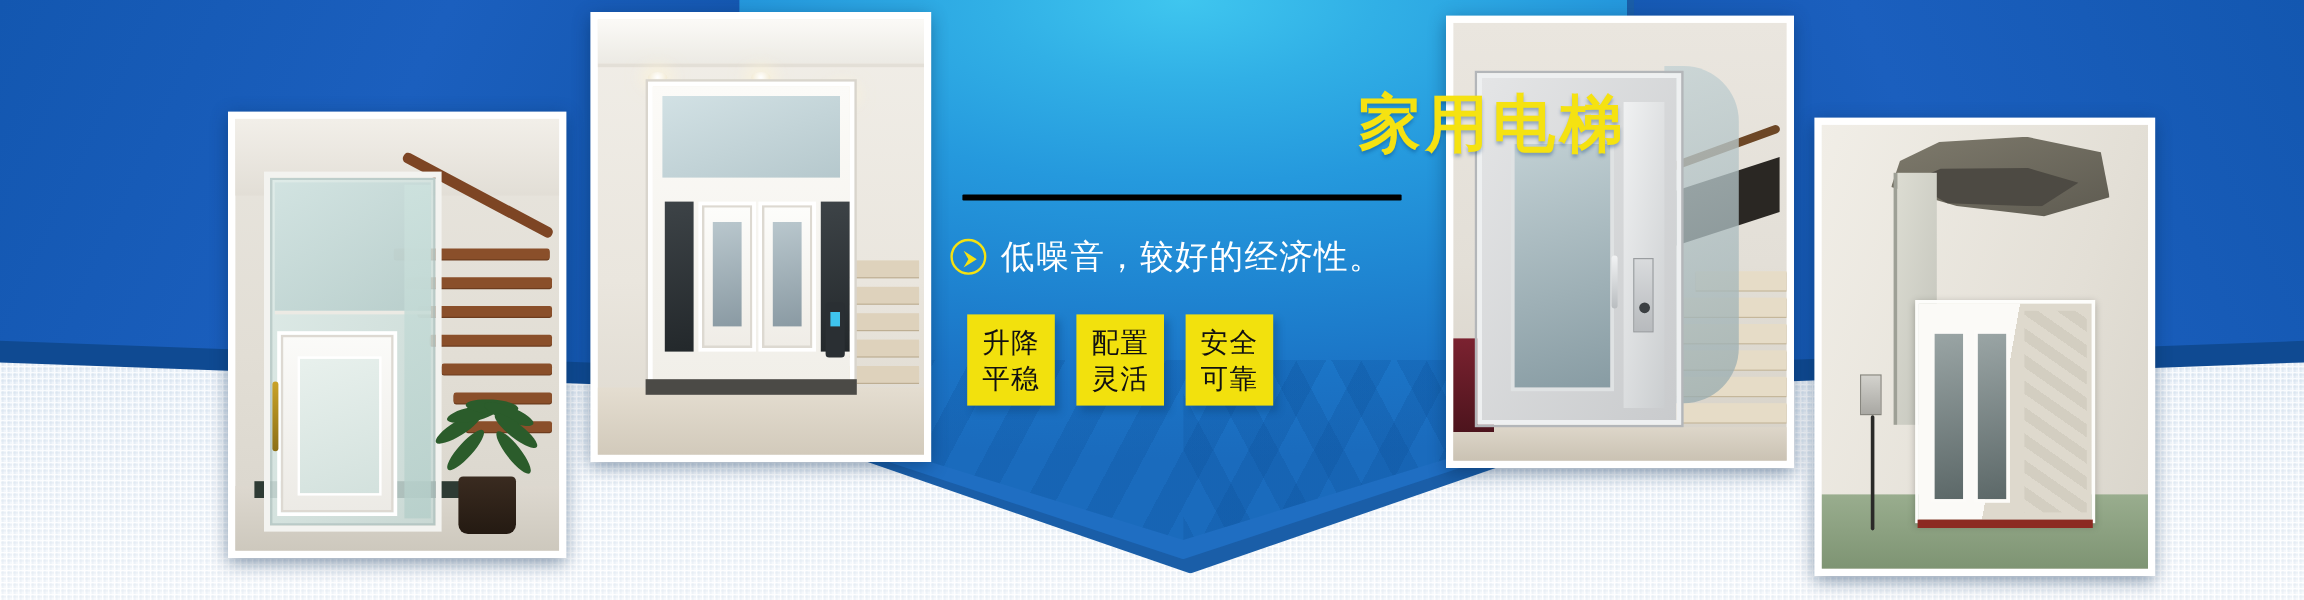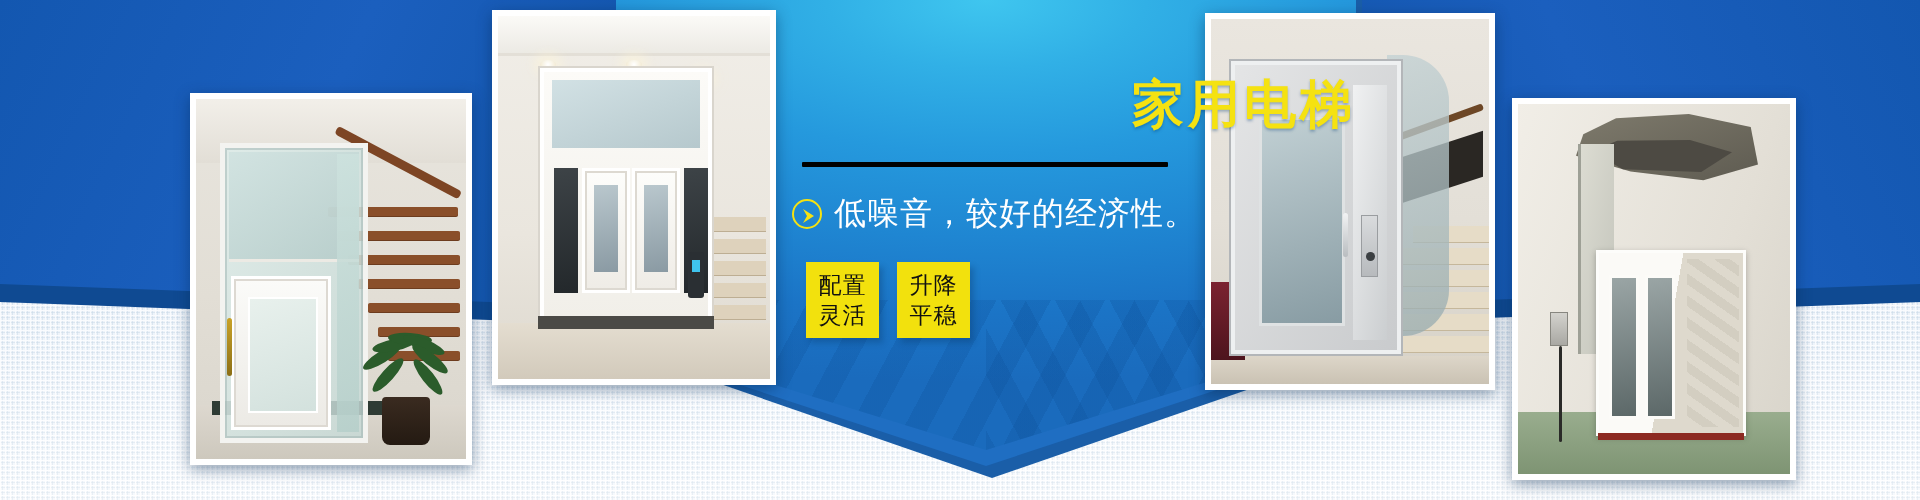--- a/index.html
+++ b/index.html
@@ -131,21 +131,21 @@
     display:flex; align-items:center; gap:12px;
   }
   .arrow-icon{
     width:30px; height:30px; flex:0 0 30px;
     border:2.5px solid #f5e211;
     border-radius:50%;
     position:relative;
   }
   .arrow-icon svg{ position:absolute; left:5px; top:5px; }
   .subtitle-text{
-    font-size:32px;
+    font-size:28px;
     color:#ffffff;
     letter-spacing:1px;
     white-space:nowrap;
   }
   .tags{
     position:absolute; left:190px; top:262px;
     display:flex; gap:18px;
   }
   .tag{
     width:73px; height:76px;
@@ -409,23 +409,27 @@
       <span class="arrow-icon">
         <svg width="20" height="20" viewBox="0 0 20 20" aria-hidden="true">
           <path d="M4 3 L15 10 L4 17 L8 10 Z" fill="#f5e211"></path>
         </svg>
       </span>
       <span class="subtitle-text">低噪音，较好的经济性。</span>
     </div>
 
     <div class="tags">
       <div class="tag">
+        <span>升降</span>
+        <span>平稳</span>
+      </div>
+      <div class="tag">
         <span>配置</span>
         <span>灵活</span>
       </div>
       <div class="tag">
-        <span>升降</span>
-        <span>平稳</span>
+        <span>安全</span>
+        <span>可靠</span>
       </div>
     </div>
 
   </div>
 </div>
 
 </body></html>

